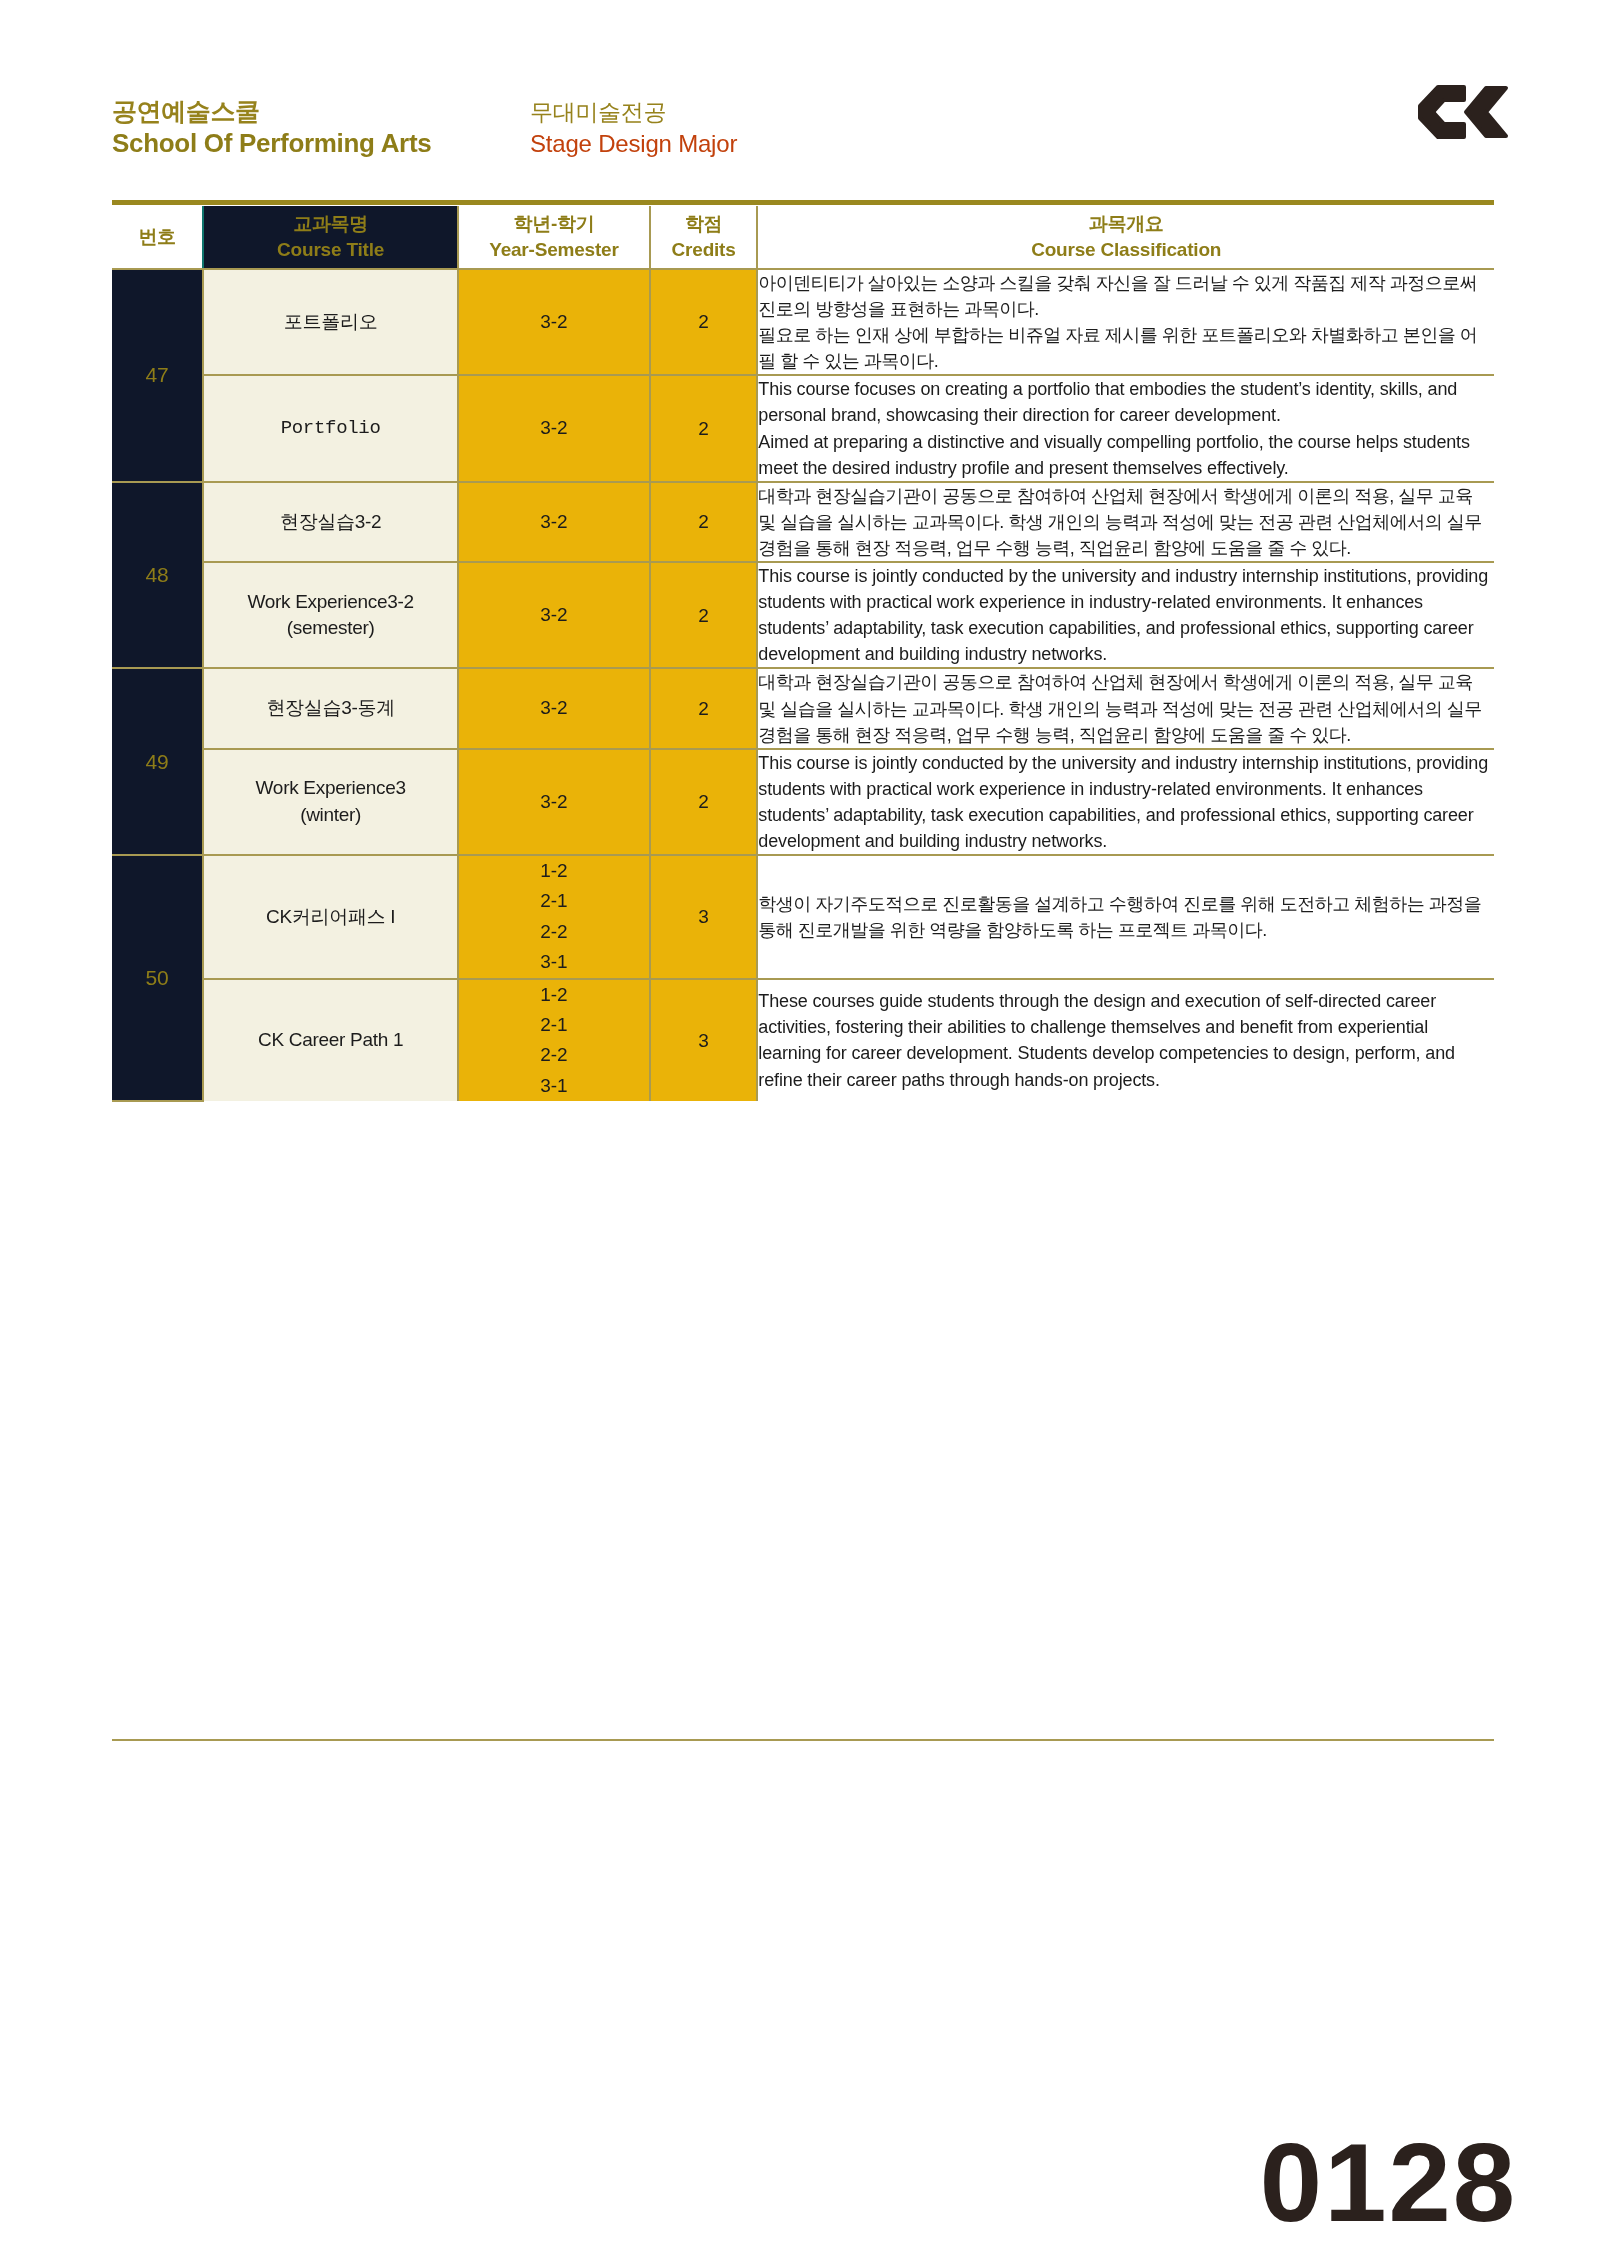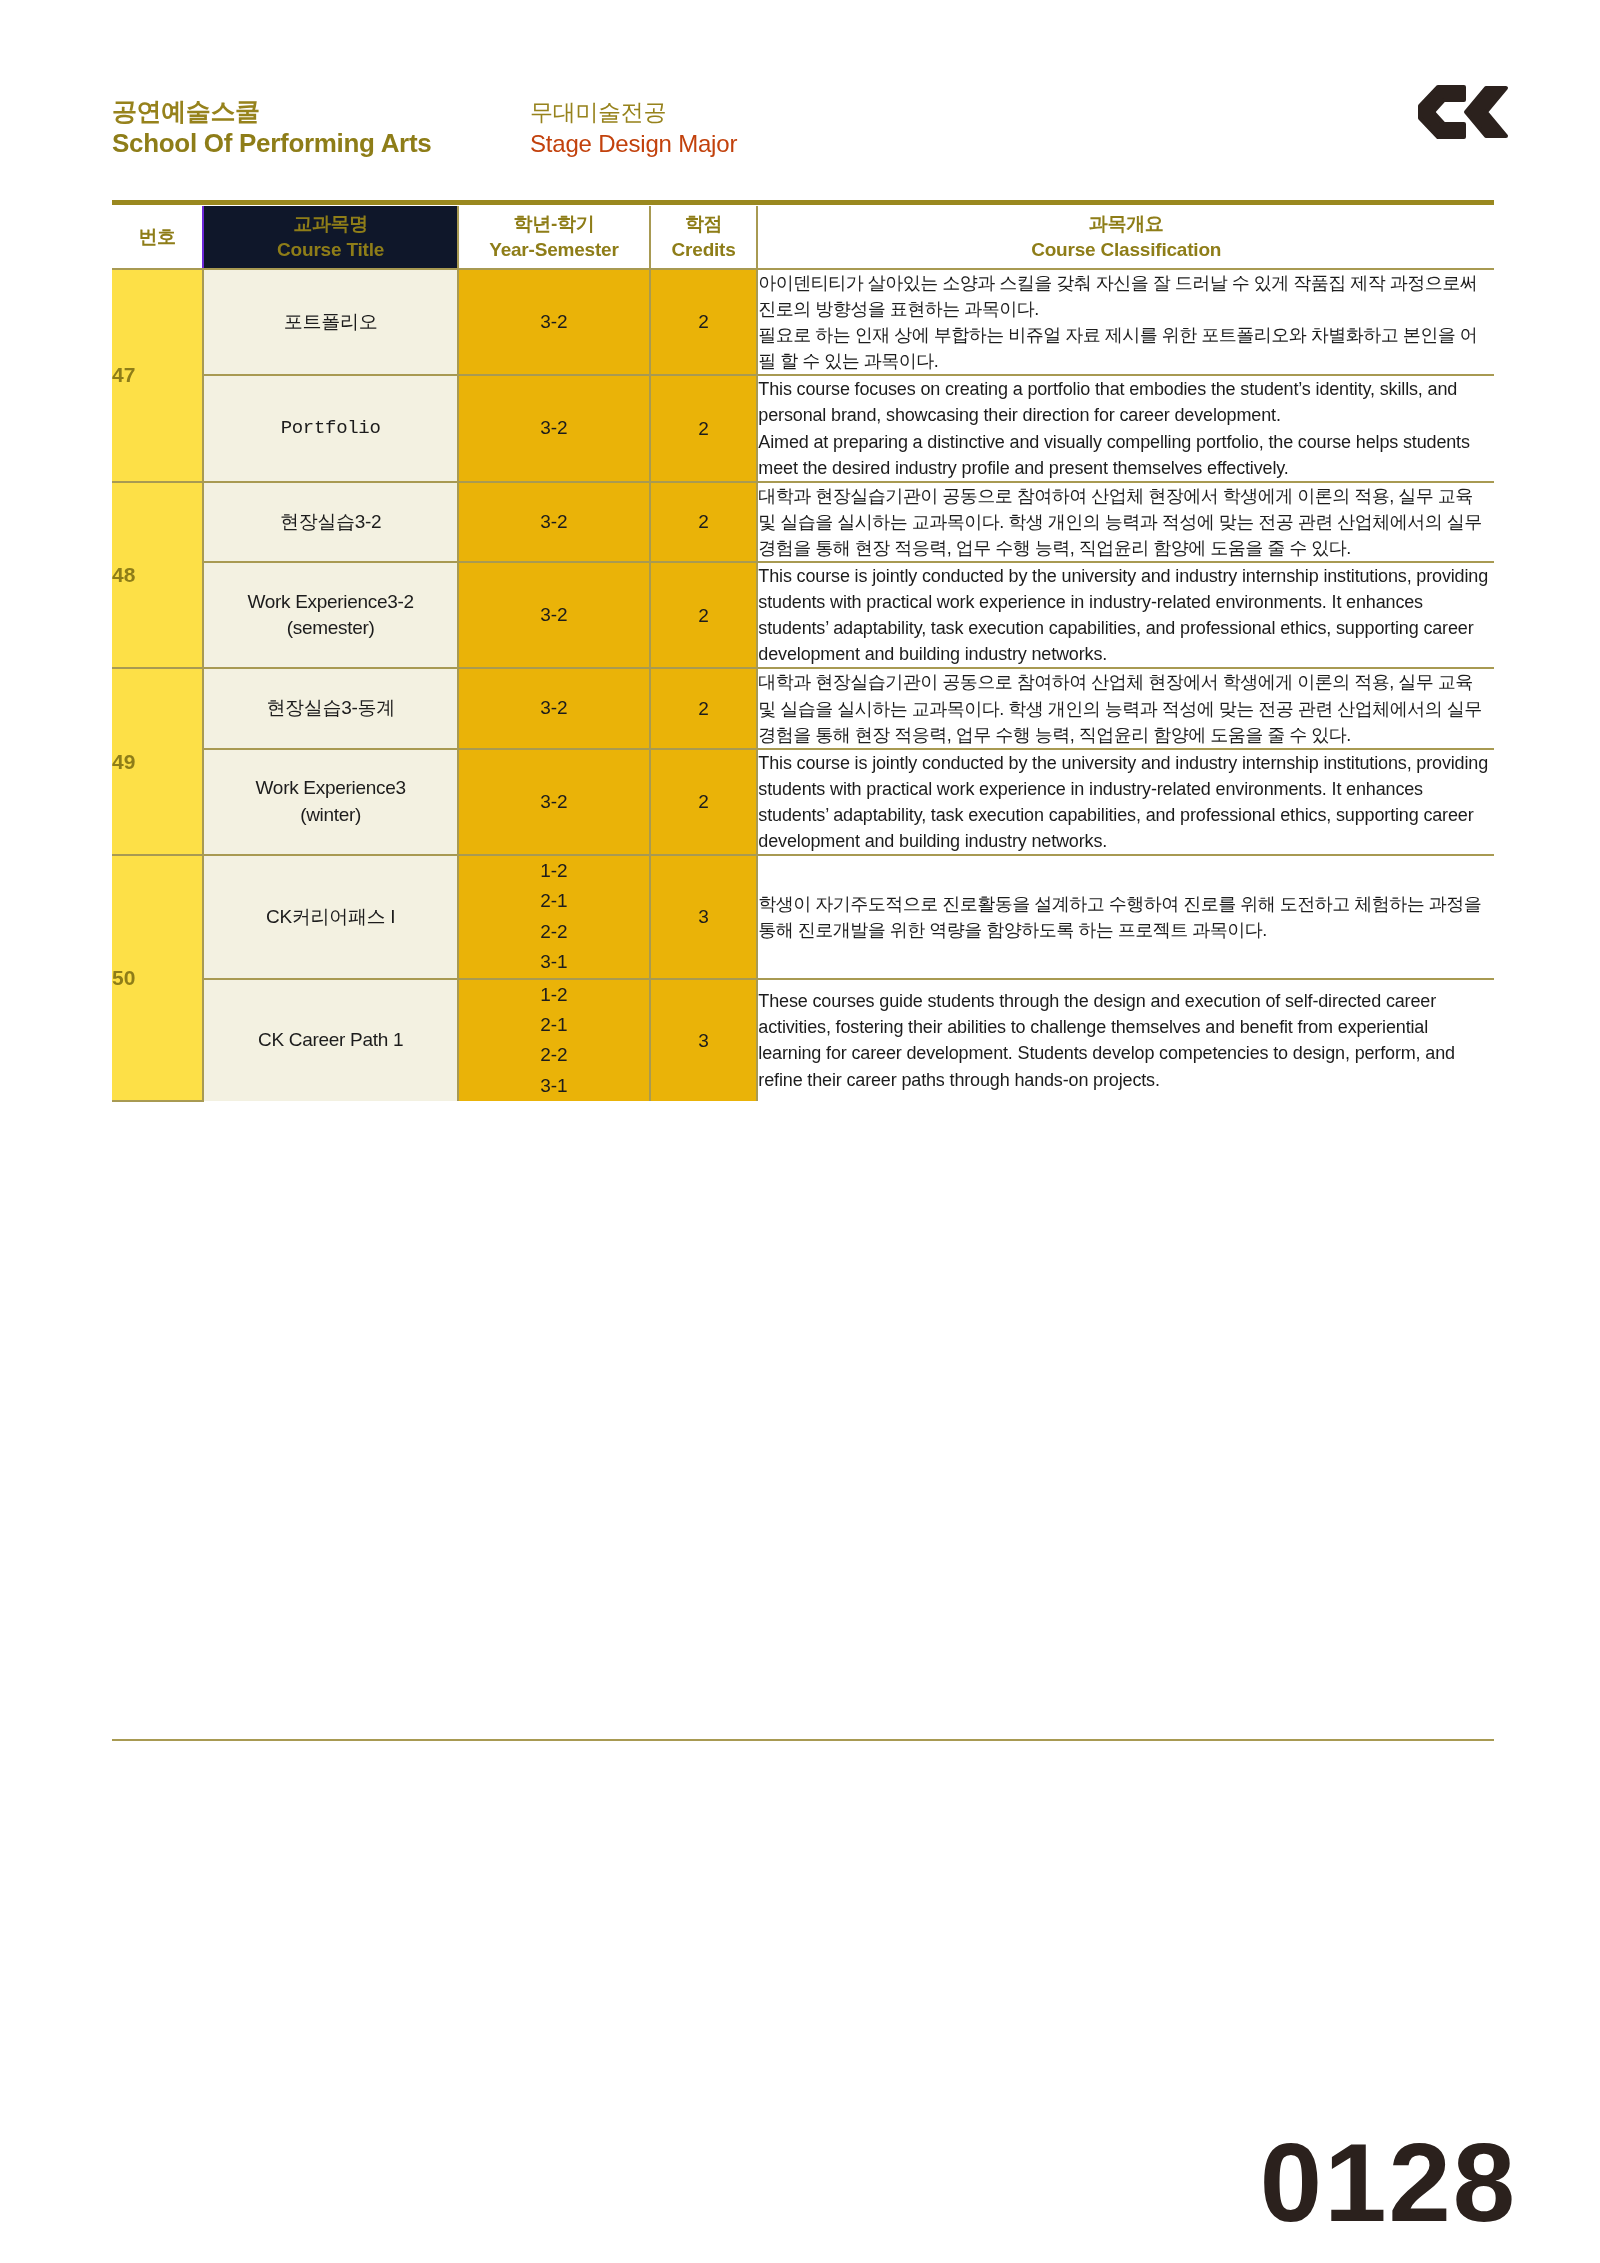--- a/index.html
+++ b/index.html
@@ -135,37 +135,37 @@
     font-size: 19px;
     font-weight: bold;
     color: #8e7d18;
     line-height: 1.35;
     text-align: center;
   }
   thead th.hd-title {
     background: #0f172a;
   }
   thead th.hd-last { border-right: none; }
-  thead th.hd-no   { border-right: 2px solid #6d28d9; }
+  thead th.hd-no   { border-right: 2px solid #0f766e; }
   .hd-ko { display: block; font-size: 19px; letter-spacing: -0.3px; }
   .hd-en { display: block; font-size: 19px; letter-spacing: -0.2px; }
 
   tbody td {
     border-right: 2px solid #a89a52;
     font-size: 19px;
     color: #1c1c1c;
   }
   tbody td.last { border-right: none; }
 
   td.no-cell {
-    text-align: left;
+    text-align: center;
     font-size: 21px;
-    font-weight: bold;
+    font-weight: normal;
     color: #8e7d18;
-    background: #fde047;
+    background: #0f172a;
     border-bottom: 2px solid #a89a52;
   }
   td.title-cell {
     background: #f3f1e1;
     text-align: center;
     font-size: 19px;
     color: #1c1c1c;
     line-height: 1.4;
     letter-spacing: -0.3px;
     padding: 4px 6px;

